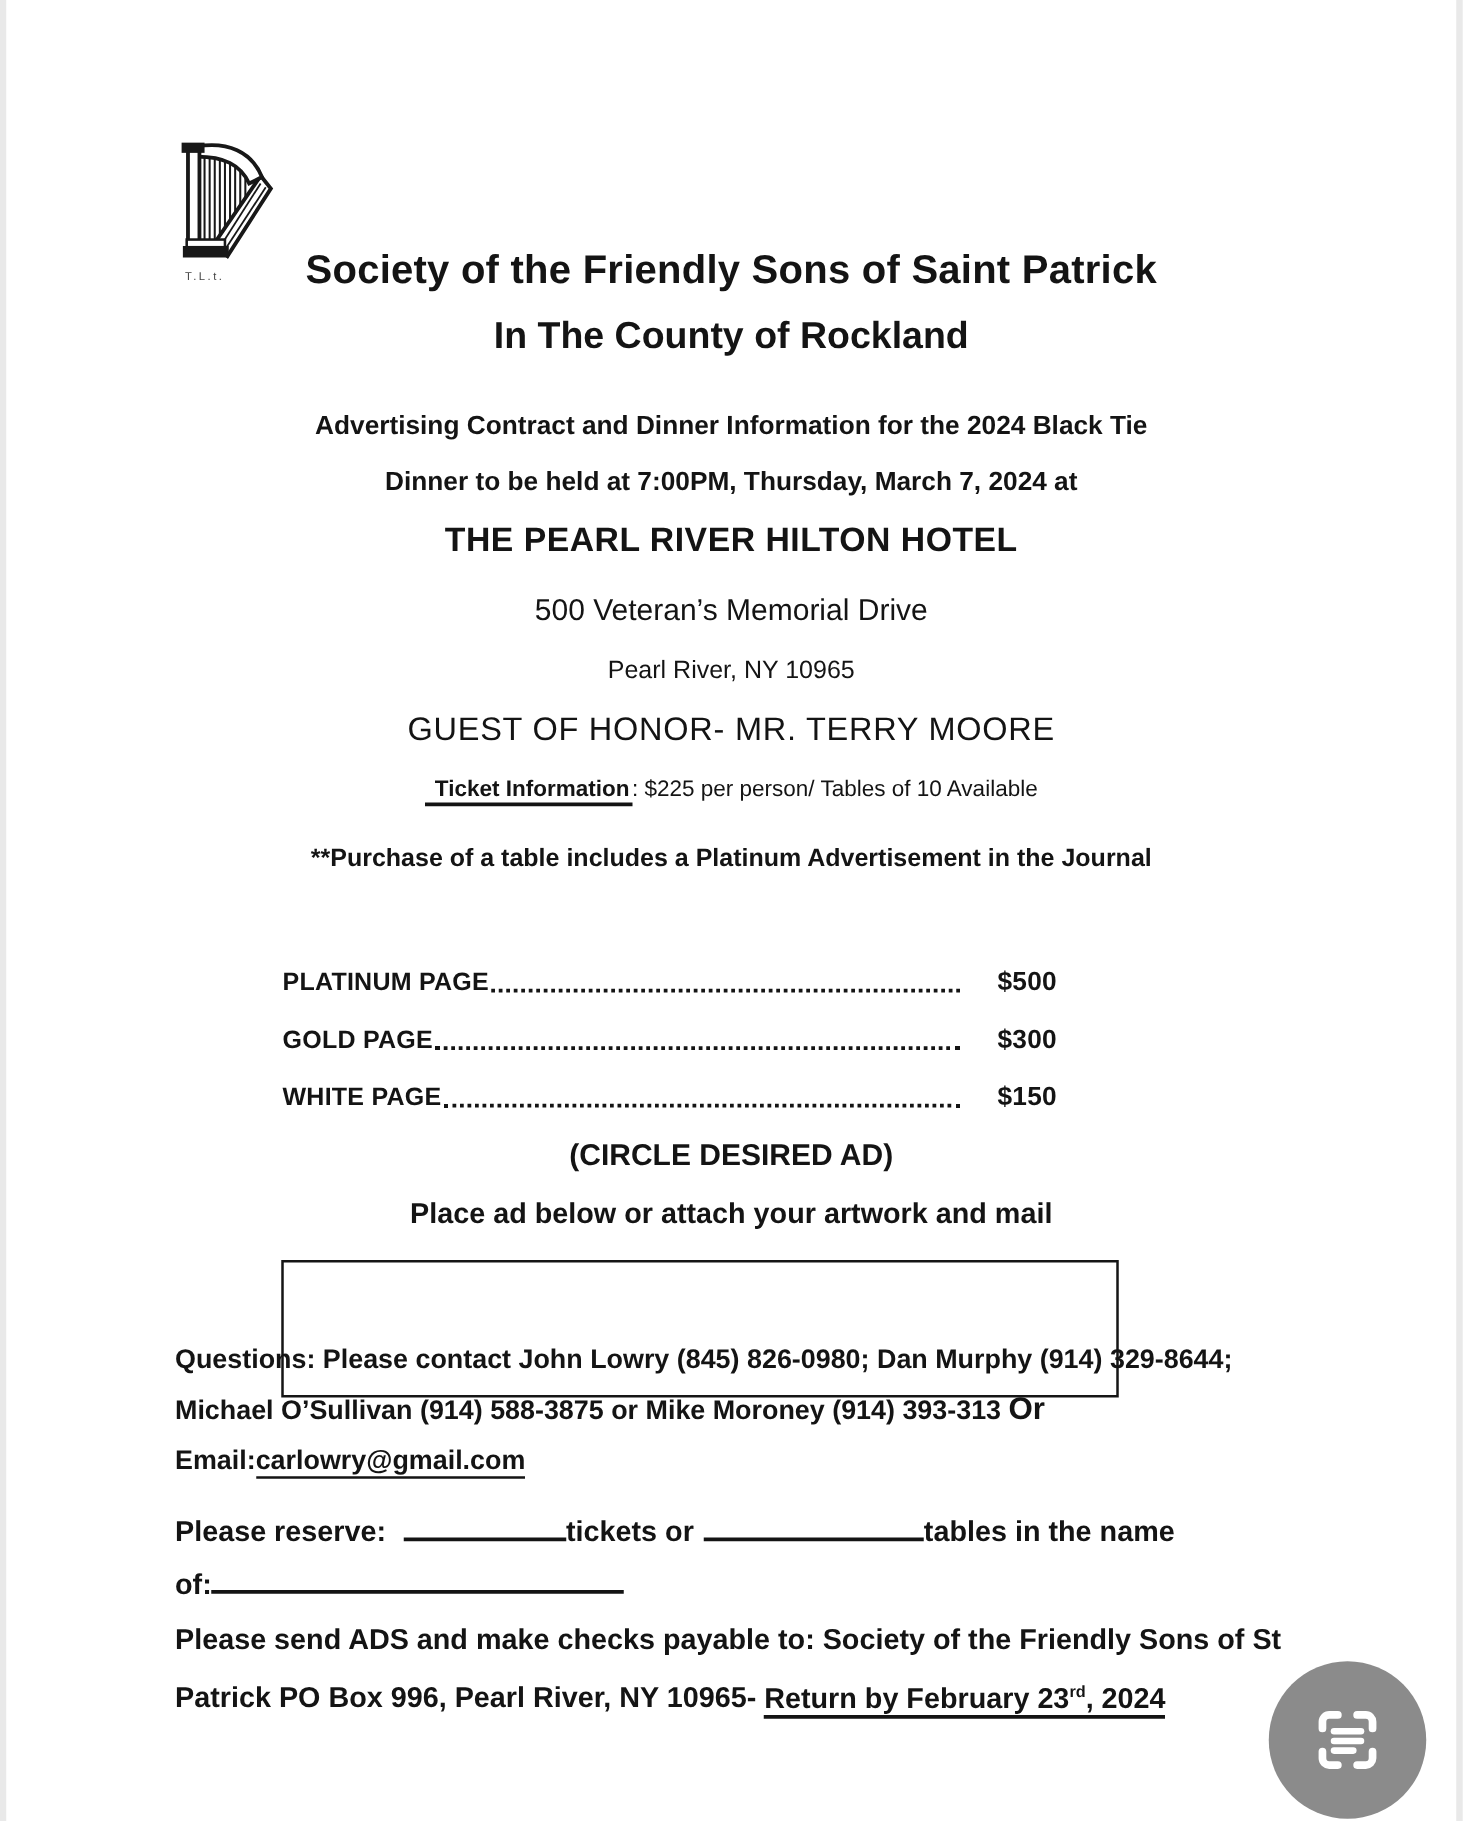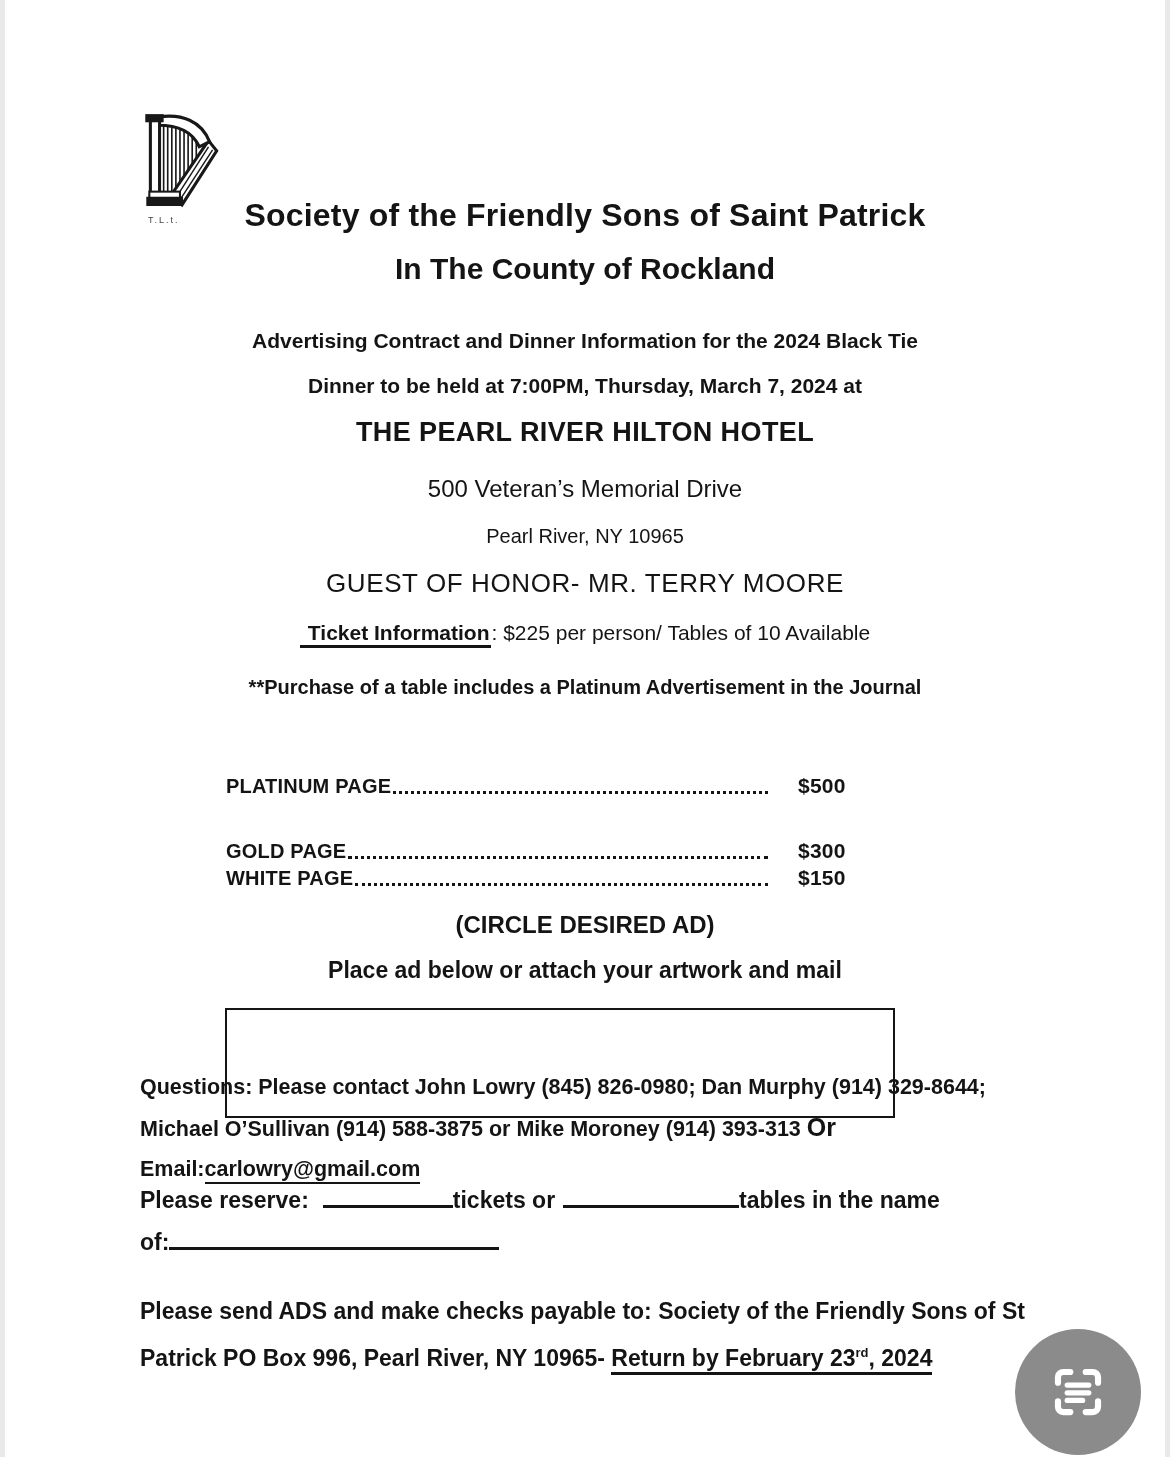--- a/index.html
+++ b/index.html
@@ -22,41 +22,41 @@
   
   .title1{top:197px;font-size:32px;font-weight:bold;letter-spacing:.2px;}
   .title2{top:252px;font-size:30px;font-weight:bold;}
   .sub1{top:329px;font-size:21px;font-weight:600;}
   .sub2{top:374px;font-size:21px;font-weight:600;}
   .venue{top:417px;font-size:27px;font-weight:bold;letter-spacing:.4px;}
   .addr1{top:475px;font-size:24px;font-weight:500;}
   .addr2{top:525px;font-size:20px;font-weight:500;}
   .guest{top:568px;font-size:26px;font-weight:400;letter-spacing:.6px;}
 
-  .ticket{top:621px;font-size:21px;}
+  .ticket{top:621px;font-size:18px;}
   .ticket .lbl{font-weight:bold;border-bottom:3px solid #141414;padding:0 2px 1px 8px;}
   .note{top:676px;font-size:20px;font-weight:600;}
   .jheading{top:723px;font-size:25px;font-weight:bold;letter-spacing:.4px;}
 
   
   .price-row{left:221px;width:630px;display:flex;align-items:baseline;font-size:20px;font-weight:bold;letter-spacing:.2px;}
-  .pr1{top:774px;} .pr2{top:839px;} .pr3{top:866px;}
+  .pr1{top:774px;} .pr2{top:820px;} .pr3{top:866px;}
   .leader{flex:1;border-bottom:3.5px dotted #141414;align-self:flex-end;margin:0 0 4px 2px;height:0;}
   .price{margin-left:30px;width:58px;text-align:left;font-size:21px;}
 
   .circle-note{top:911px;font-size:24px;font-weight:bold;}
   .place-note{top:957px;font-size:23px;font-weight:bold;}
 
   .ad-box{left:220px;top:1008px;width:666px;height:106px;border:2.5px solid #151515;background:#fff;}
 
   .questions{left:135px;top:1067px;width:890px;font-size:21.5px;font-weight:bold;line-height:40px;text-align:left;}
   .or-word{font-size:25px;font-weight:600;}
   .email{border-bottom:2.5px solid #141414;padding-bottom:1px;}
 
-  .reserve{left:135px;top:1179px;width:900px;font-size:23px;font-weight:bold;line-height:42px;text-align:left;}
+  .reserve{left:135px;top:1204px;width:900px;font-size:23px;font-weight:bold;line-height:42px;text-align:left;}
   .blank{display:inline-block;border-bottom:3px solid #141414;height:1em;vertical-align:baseline;}
   .blank1{width:130px;margin-left:14px;}
   .blank2{width:176px;margin-left:8px;}
   .blank3{width:330px;}
 
   .footer{left:135px;top:1291px;width:900px;font-size:23px;font-weight:bold;line-height:41px;text-align:left;}
   .u{border-bottom:3px solid #141414;padding-bottom:1px;}
   .footer sup{font-size:13px;}
 
   

